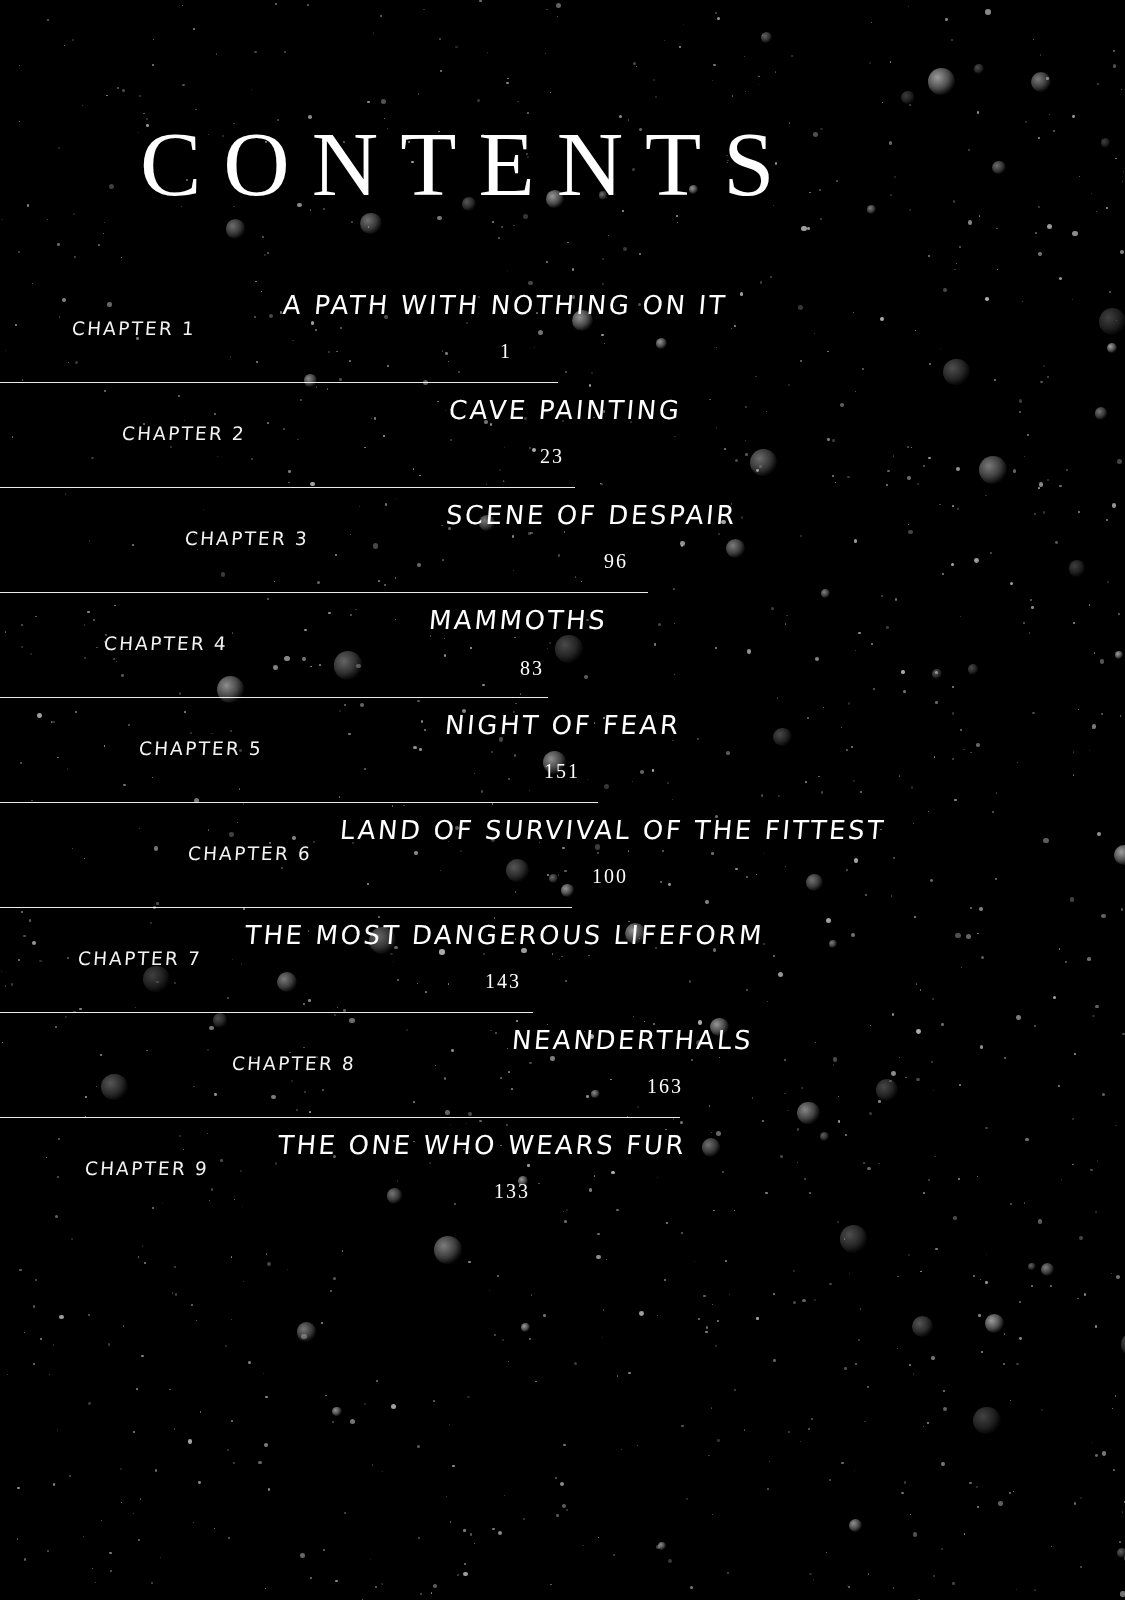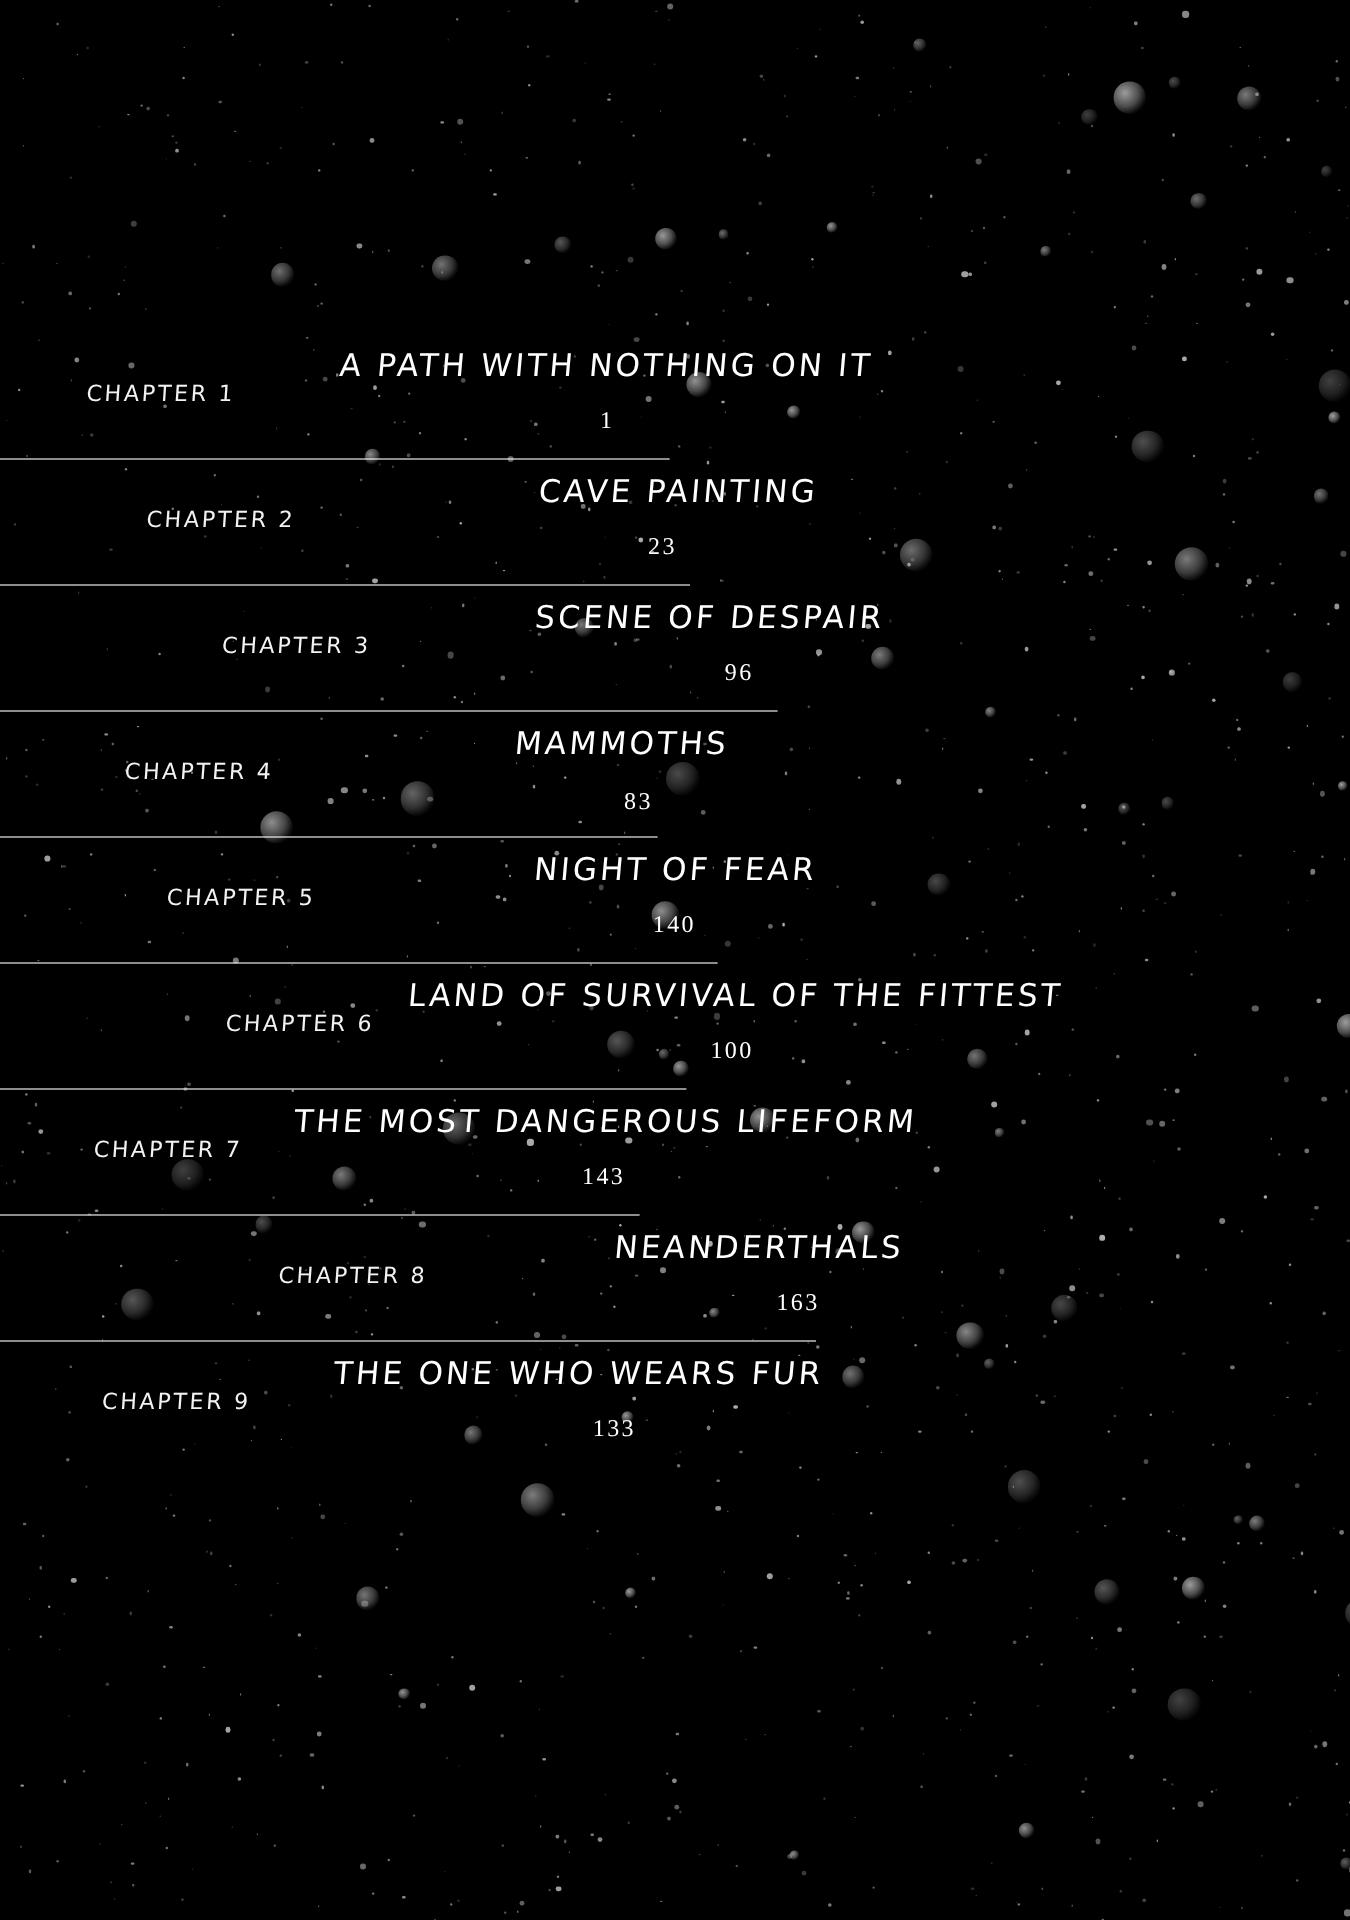--- a/index.html
+++ b/index.html
@@ -1338,20 +1338,21 @@
     <div class="blob" style="width: 10.1px; height: 10.1px; left: 1106.6px; top: 342.9px; opacity: 0.8;"></div>
     <div class="blob" style="width: 22.2px; height: 22.2px; left: 875.8px; top: 1078.5px; opacity: 0.36;"></div>
     <div class="blob" style="width: 18.4px; height: 18.4px; left: 773.3px; top: 727.6px; opacity: 0.36;"></div>
     <div class="blob" style="width: 27.1px; height: 27.1px; left: 1099.1px; top: 307.9px; opacity: 0.32;"></div>
     <div class="blob" style="width: 10.4px; height: 10.4px; left: 967.5px; top: 664.2px; opacity: 0.37;"></div>
     <div class="blob" style="width: 13.9px; height: 13.9px; left: 848.5px; top: 1518.6px; opacity: 0.72;"></div>
   </div>
 
 <div id="page">
 
+  <div class="contents-title">CONTENTS</div>
 
   <div class="toc" id="toc">
       <div class="entry">
         <div class="chapter-title" style="left: 283px; top: 0px;">A PATH WITH NOTHING ON IT</div>
         <div class="chapter-label" style="left: 72px; top: 28px;">CHAPTER 1</div>
         <div class="page-num" style="left: 500px; top: 50px;">1</div>
         <div class="rule" style="width: 558px; top: 92px;"></div>
       </div>
       <div class="entry">
         <div class="chapter-title" style="left: 449px; top: 0px;">CAVE PAINTING</div>
@@ -1367,21 +1368,21 @@
       </div>
       <div class="entry">
         <div class="chapter-title" style="left: 429px; top: 0px;">MAMMOTHS</div>
         <div class="chapter-label" style="left: 104px; top: 28px;">CHAPTER 4</div>
         <div class="page-num" style="left: 520px; top: 52px;">83</div>
         <div class="rule" style="width: 548px; top: 92px;"></div>
       </div>
       <div class="entry">
         <div class="chapter-title" style="left: 445px; top: 0px;">NIGHT OF FEAR</div>
         <div class="chapter-label" style="left: 139px; top: 28px;">CHAPTER 5</div>
-        <div class="page-num" style="left: 544px; top: 50px;">140</div>
+        <div class="page-num" style="left: 544px; top: 50px;">151</div>
         <div class="rule" style="width: 598px; top: 92px;"></div>
       </div>
       <div class="entry">
         <div class="chapter-title" style="left: 340px; top: 0px;">LAND OF SURVIVAL OF THE FITTEST</div>
         <div class="chapter-label" style="left: 188px; top: 28px;">CHAPTER 6</div>
         <div class="page-num" style="left: 592px; top: 50px;">100</div>
         <div class="rule" style="width: 572px; top: 92px;"></div>
       </div>
       <div class="entry">
         <div class="chapter-title" style="left: 245px; top: 0px;">THE MOST DANGEROUS LIFEFORM</div>

